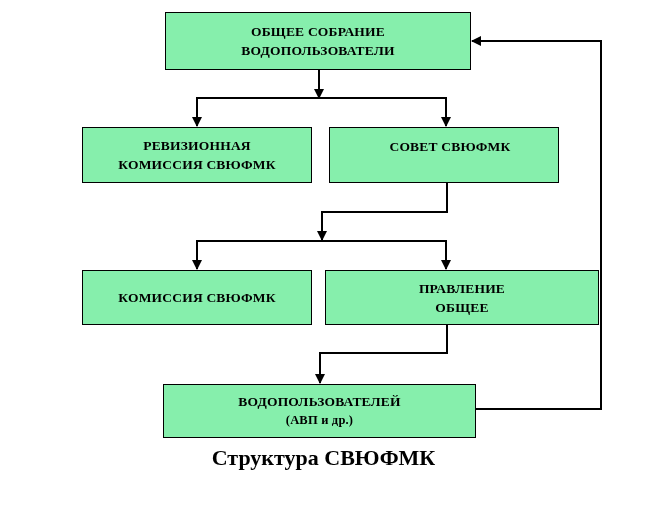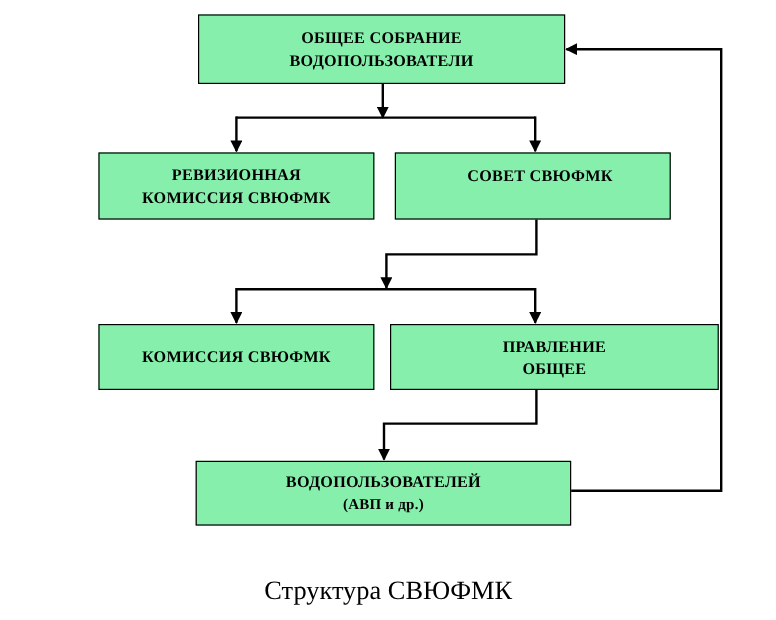--- a/index.html
+++ b/index.html
@@ -6,22 +6,22 @@
     body { width: 647px; height: 517px; position: relative; overflow: hidden;
            font-family: "Liberation Serif", "DejaVu Serif", serif; color: #000; }
     .box { position: absolute; box-sizing: border-box; border: 1px solid #000; background: #86efac;
            display: flex; flex-direction: column; align-items: center; text-align: right;
            font-weight: bold; font-size: 13.5px; line-height: 19px; letter-spacing: 0.2px; }
     .box.center { justify-content: center; }
     .box.top { justify-content: flex-start; padding-top: 9px; padding-left: 12px; }
     .line { display: block; white-space: nowrap; }
     .small { font-size: 12.5px; }
     svg.conn { position: absolute; left: 0; top: 0; }
-    .caption { position: absolute; left: 0; width: 647px; top: 479px; text-align: center;
-               font-size: 22px; font-weight: normal; }
+    .caption { position: absolute; left: 0; width: 647px; top: 445px; text-align: center;
+               font-size: 22px; font-weight: bold; }
   </style>
 </head>
 <body>
 
 <svg class="conn" width="647" height="517" viewBox="0 0 647 517">
   <defs>
     <marker id="arrow" markerWidth="10" markerHeight="10" refX="9" refY="5" orient="auto" markerUnits="userSpaceOnUse">
       <path d="M0,0 L10,5 L0,10 z" fill="#000"></path>
     </marker>
   </defs>

